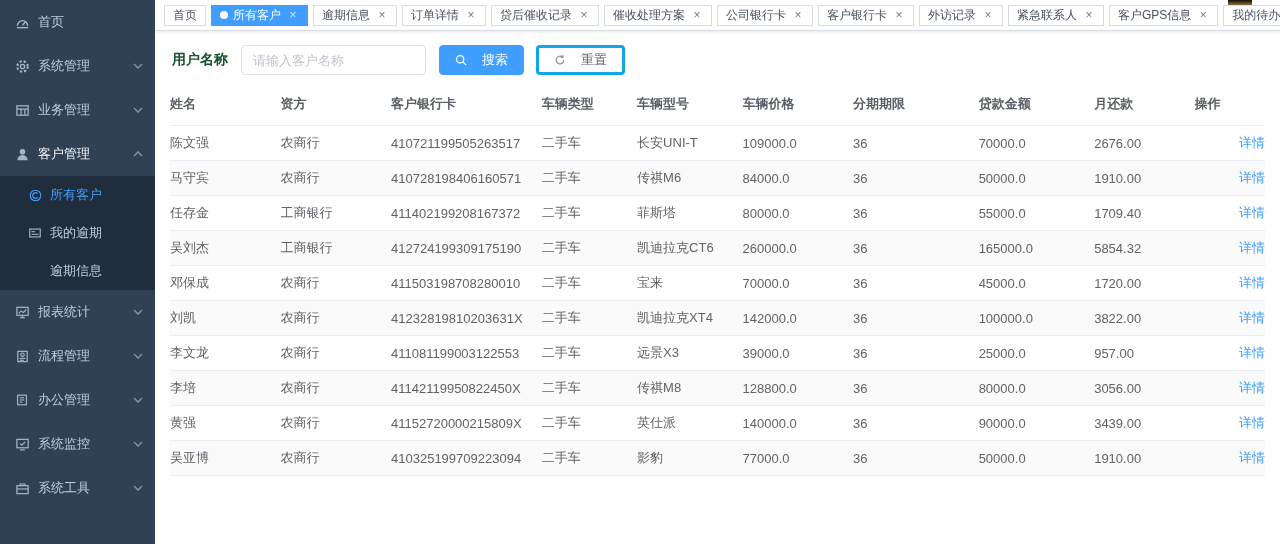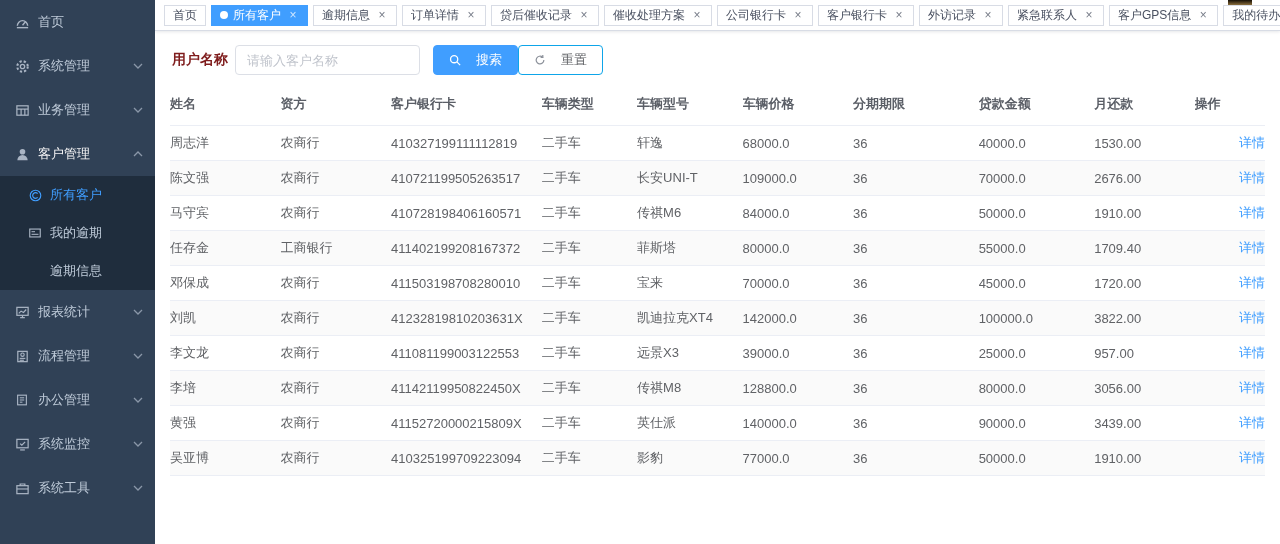--- a/index.html
+++ b/index.html
@@ -58,32 +58,32 @@
     display: inline-flex; align-items: center; justify-content: center;
     border-radius: 50%; color: inherit; opacity: .75;
   }
   .corner-artifact {
     position: absolute; top: 0; right: 28px; width: 24px; height: 5px;
     background: linear-gradient(180deg, #140e04 0%, #8a6d3b 100%); z-index: 4;
   }
 
   
   .search-row { display: flex; align-items: center; padding: 14px 15px 10px 17px; }
-  .search-label { font-size: 14px; font-weight: bold; color: #7f1d1d; margin-right: 7px; }
+  .search-label { font-size: 14px; font-weight: bold; color: #14532d; margin-right: 13px; }
   .search-input {
     width: 185px; height: 30px; border: 1px solid #dcdfe6; border-radius: 4px;
     padding: 0 11px; font-size: 13px; color: #606266; outline: none;
     font-family: inherit;
   }
   .search-input::placeholder { color: #c0c4cc; }
   .btn { height: 30px; border-radius: 4px; font-size: 13px; cursor: pointer;
     display: inline-flex; align-items: center; gap: 15px; padding: 0 15px;
     font-family: inherit; }
   .btn-search { margin-left: 13px; background: #409EFF; border: 1px solid #409EFF; color: #fff; }
-  .btn-reset  { margin-left: 0; background: #fff; border: 1px solid #0ea5e9; color: #606266; }
+  .btn-reset  { margin-left: 12px; background: #fff; border: 3px solid #0ea5e9; color: #606266; }
 
   
   .table-wrap { padding: 0 15px; }
   table.data { width: 100%; border-collapse: collapse; table-layout: fixed; font-size: 13px; }
   table.data th {
     text-align: left; font-weight: bold; color: #5a5e66;
     padding: 10px 0 12px 0; border-bottom: 1px solid #ebeef5; white-space: nowrap; overflow: hidden;
   }
   table.data td {
     height: 35px; padding: 0; border-bottom: 1px solid #ebeef5;
@@ -408,32 +408,20 @@
 
               <th>贷款金额</th>
 
               <th>月还款</th>
 
               <th>操作</th>
             </tr>
         </thead>
         <tbody>
 
-            <tr>
-              <td>周志洋</td>
-              <td>农商行</td>
-              <td>410327199111112819</td>
-              <td>二手车</td>
-              <td>轩逸</td>
-              <td>68000.0</td>
-              <td>36</td>
-              <td>40000.0</td>
-              <td>1530.00</td>
-              <td class="col-action"><a class="link">详情</a></td>
-            </tr>
 
             <tr>
               <td>陈文强</td>
               <td>农商行</td>
               <td>410721199505263517</td>
               <td>二手车</td>
               <td>长安UNI-T</td>
               <td>109000.0</td>
               <td>36</td>
               <td>70000.0</td>
@@ -461,20 +449,32 @@
               <td>411402199208167372</td>
               <td>二手车</td>
               <td>菲斯塔</td>
               <td>80000.0</td>
               <td>36</td>
               <td>55000.0</td>
               <td>1709.40</td>
               <td class="col-action"><a class="link">详情</a></td>
             </tr>
 
+            <tr>
+              <td>吴刘杰</td>
+              <td>工商银行</td>
+              <td>412724199309175190</td>
+              <td>二手车</td>
+              <td>凯迪拉克CT6</td>
+              <td>260000.0</td>
+              <td>36</td>
+              <td>165000.0</td>
+              <td>5854.32</td>
+              <td class="col-action"><a class="link">详情</a></td>
+            </tr>
 
             <tr>
               <td>邓保成</td>
               <td>农商行</td>
               <td>411503198708280010</td>
               <td>二手车</td>
               <td>宝来</td>
               <td>70000.0</td>
               <td>36</td>
               <td>45000.0</td>

